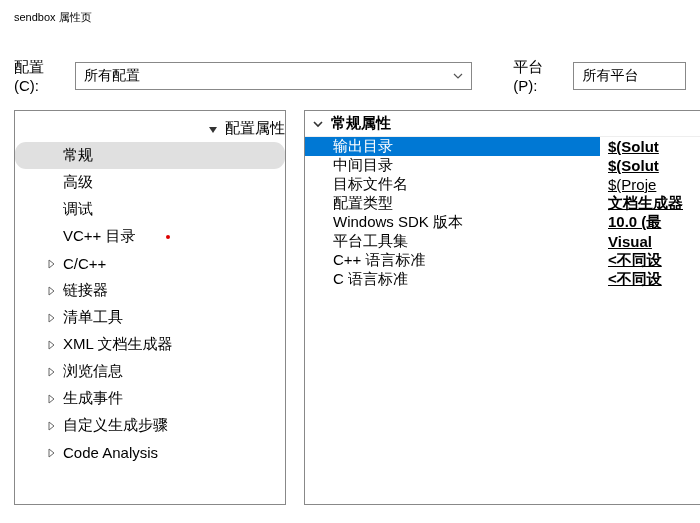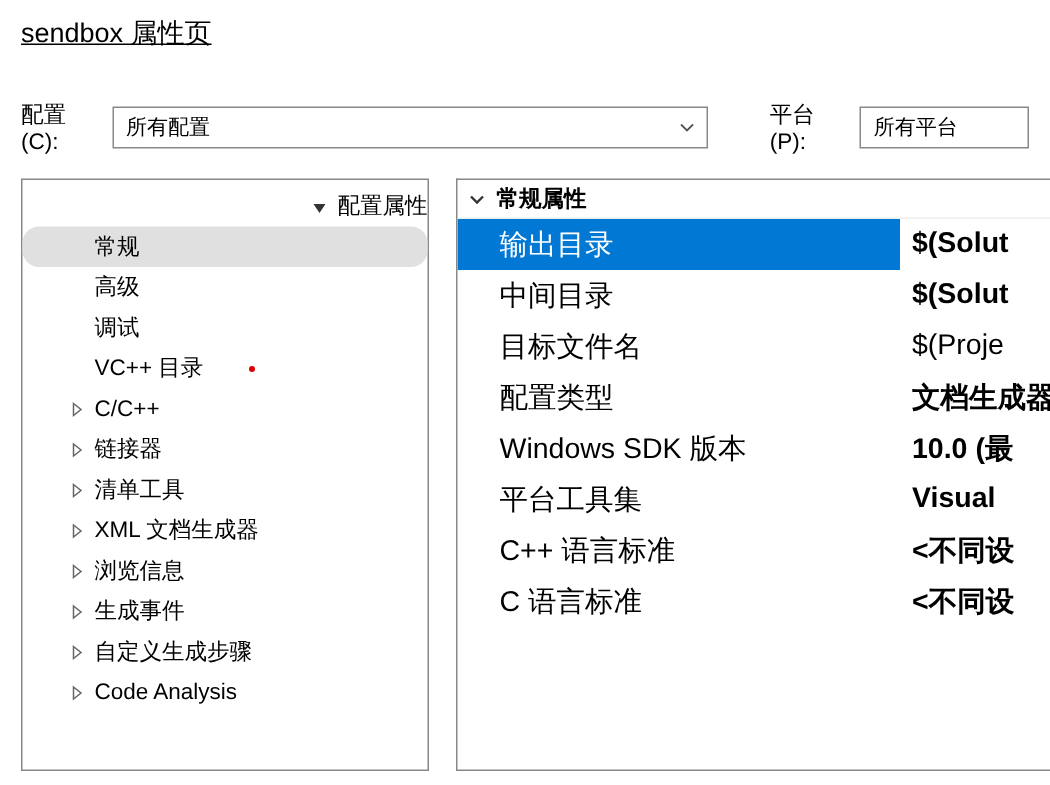--- a/index.html
+++ b/index.html
@@ -7,22 +7,21 @@
       font-family: "Microsoft YaHei", "Segoe UI", sans-serif;
       font-size: 14px;
       background: #fff;
       width: 700px;
       height: 523px;
       overflow: hidden;
       color: #000;
     }
     .title-bar {
       padding: 10px 14px 18px 14px;
-      font-size: 18px;
-      text-decoration: underline;
+      font-size: 11px;
     }
     .toolbar {
       display: flex;
       align-items: center;
       padding: 0 14px 10px 14px;
       gap: 6px;
       margin-top: 15px;
     }
     .toolbar-label {
       font-size: 15px;
@@ -104,41 +103,42 @@
       border-bottom: 1px solid #eee;
     }
     .group-chevron {
       width: 14px;
       height: 14px;
       margin-right: 6px;
       flex-shrink: 0;
     }
     .prop-row {
       display: flex;
-      height: 34px;
-      font-size: 19px;
+      height: 19px;
+      font-size: 15px;
     }
     .prop-label {
       width: 295px;
       padding-left: 28px;
       display: flex;
       align-items: center;
       white-space: nowrap;
     }
     .prop-label.selected {
       background: #0078d4;
       color: #fff;
     }
     .prop-value {
       flex: 1;
       padding-left: 8px;
       display: flex;
       align-items: center;
       white-space: nowrap;
       overflow: hidden;
+      text-decoration: underline;
     }
     .prop-value.bold { font-weight: bold; }
     .spacer { width: 30px; }
   </style>
 </head>
 <body>
 
 <div class="title-bar">sendbox 属性页</div>
 
 <div class="toolbar">

